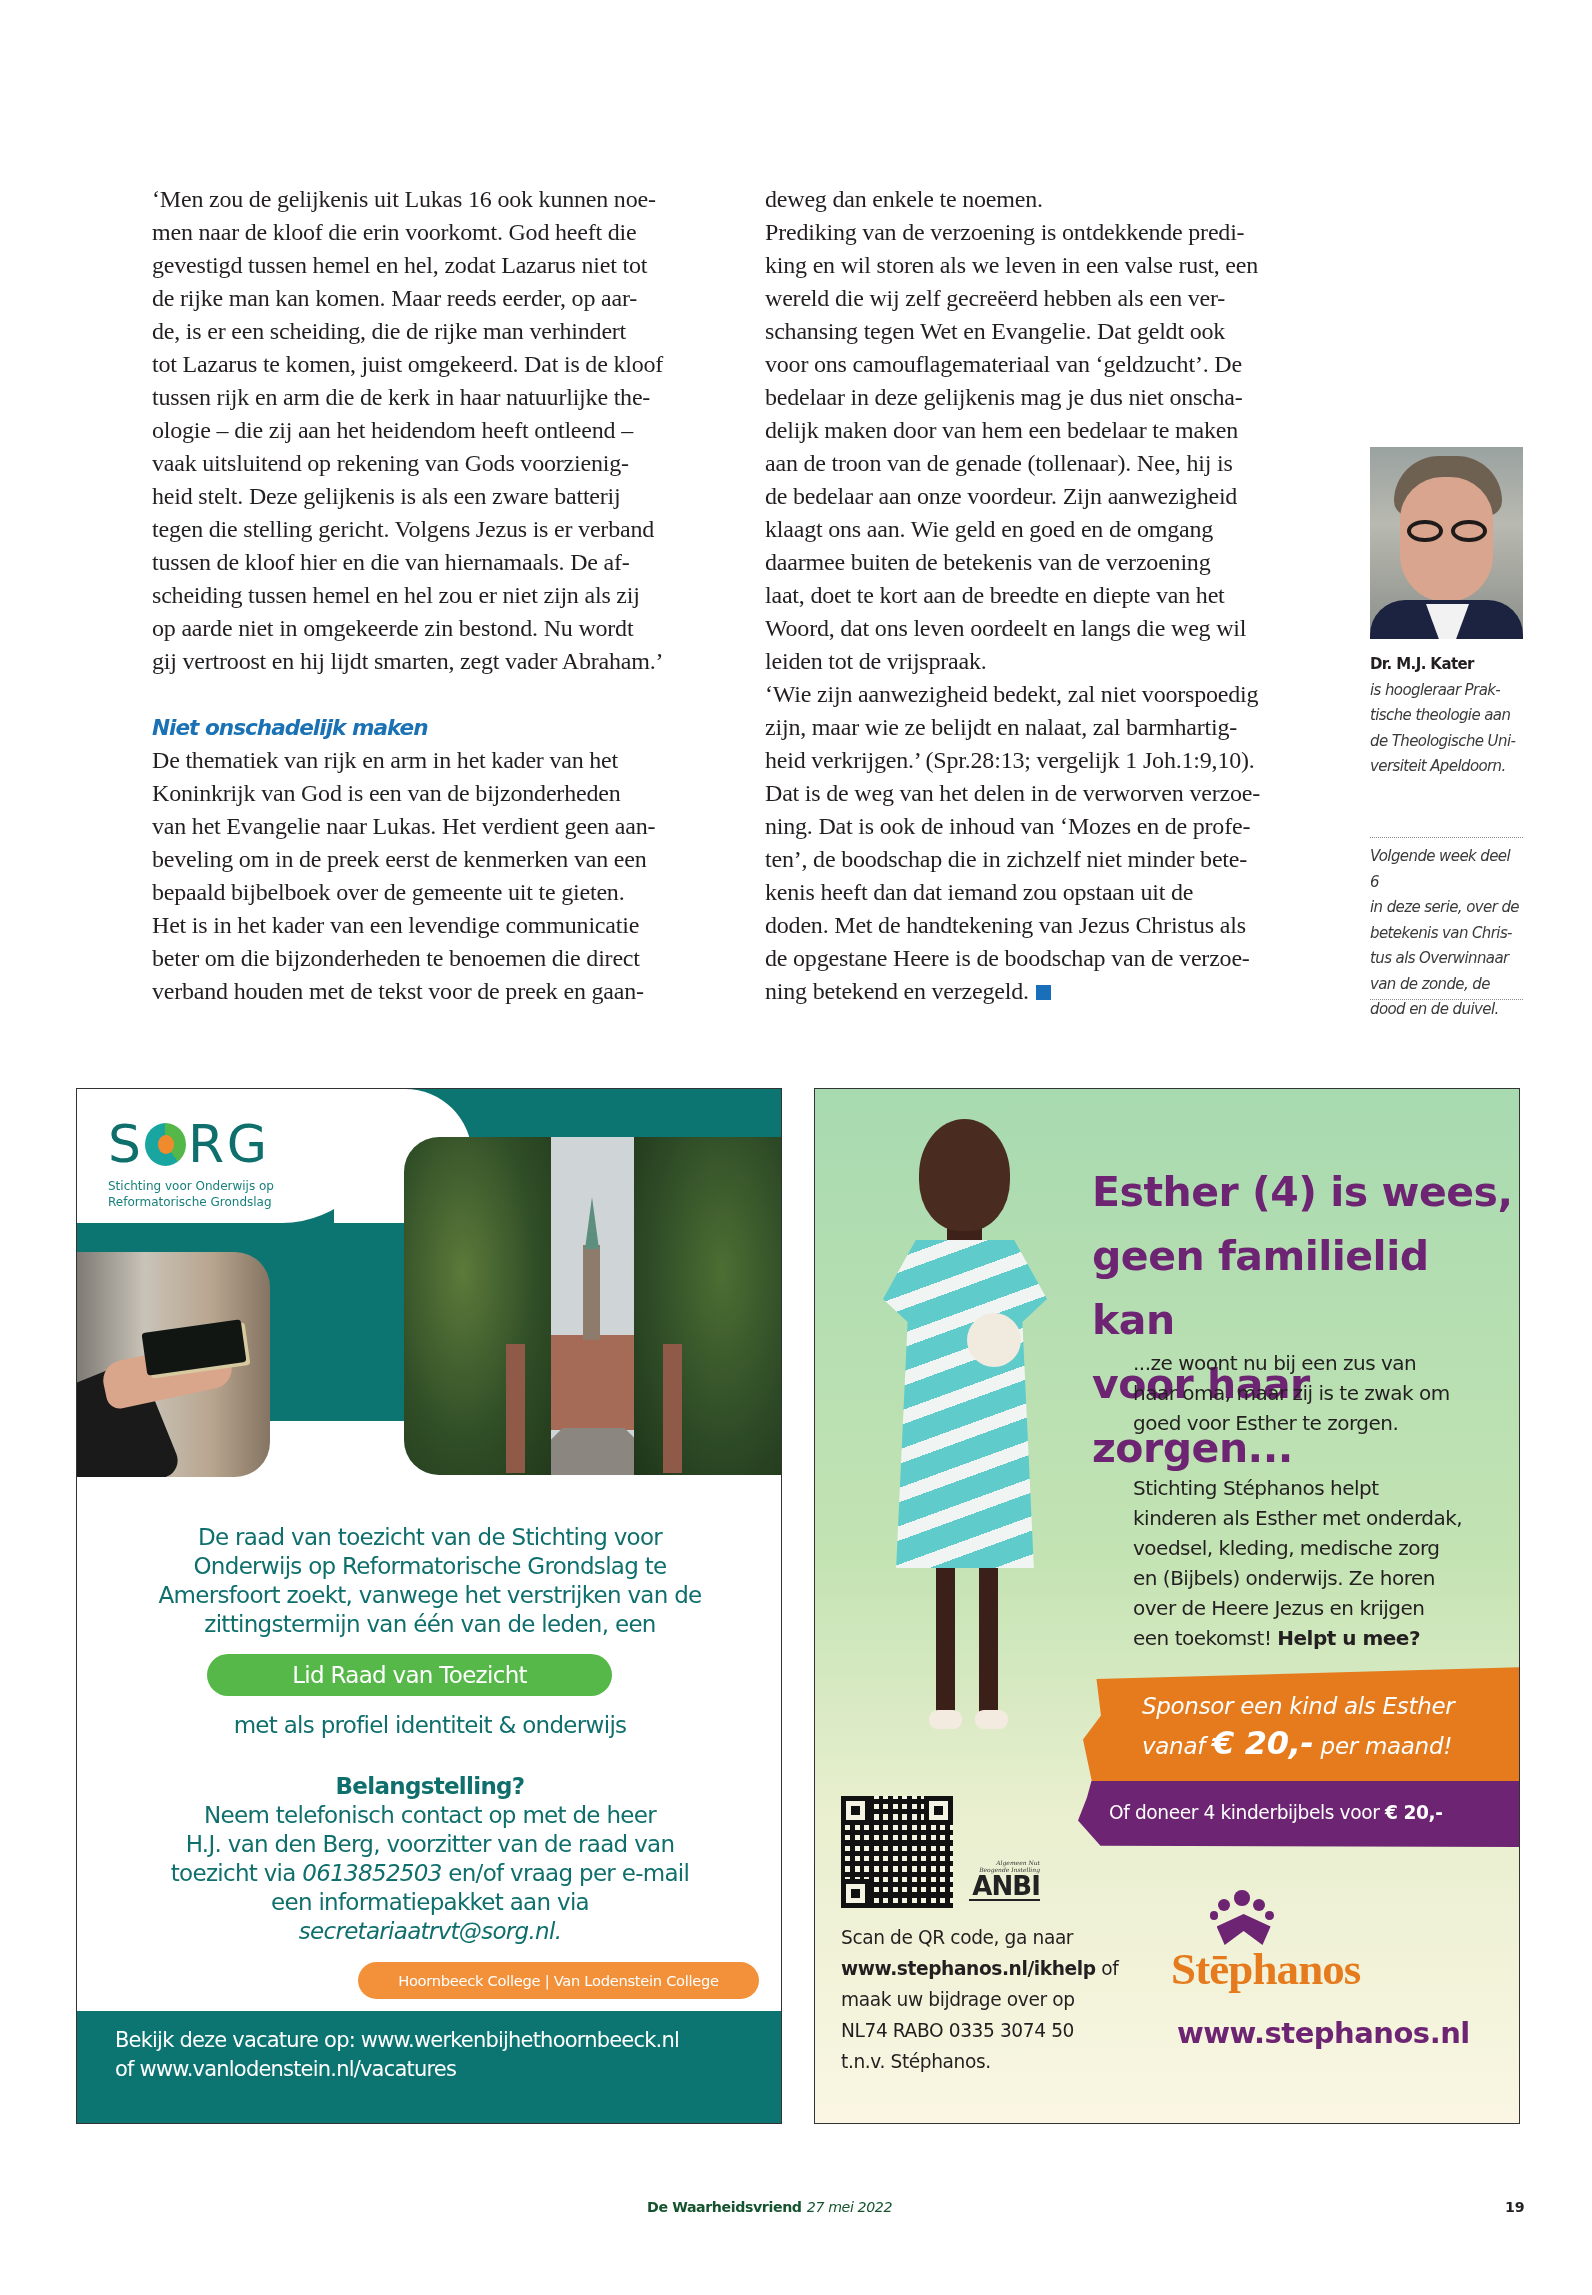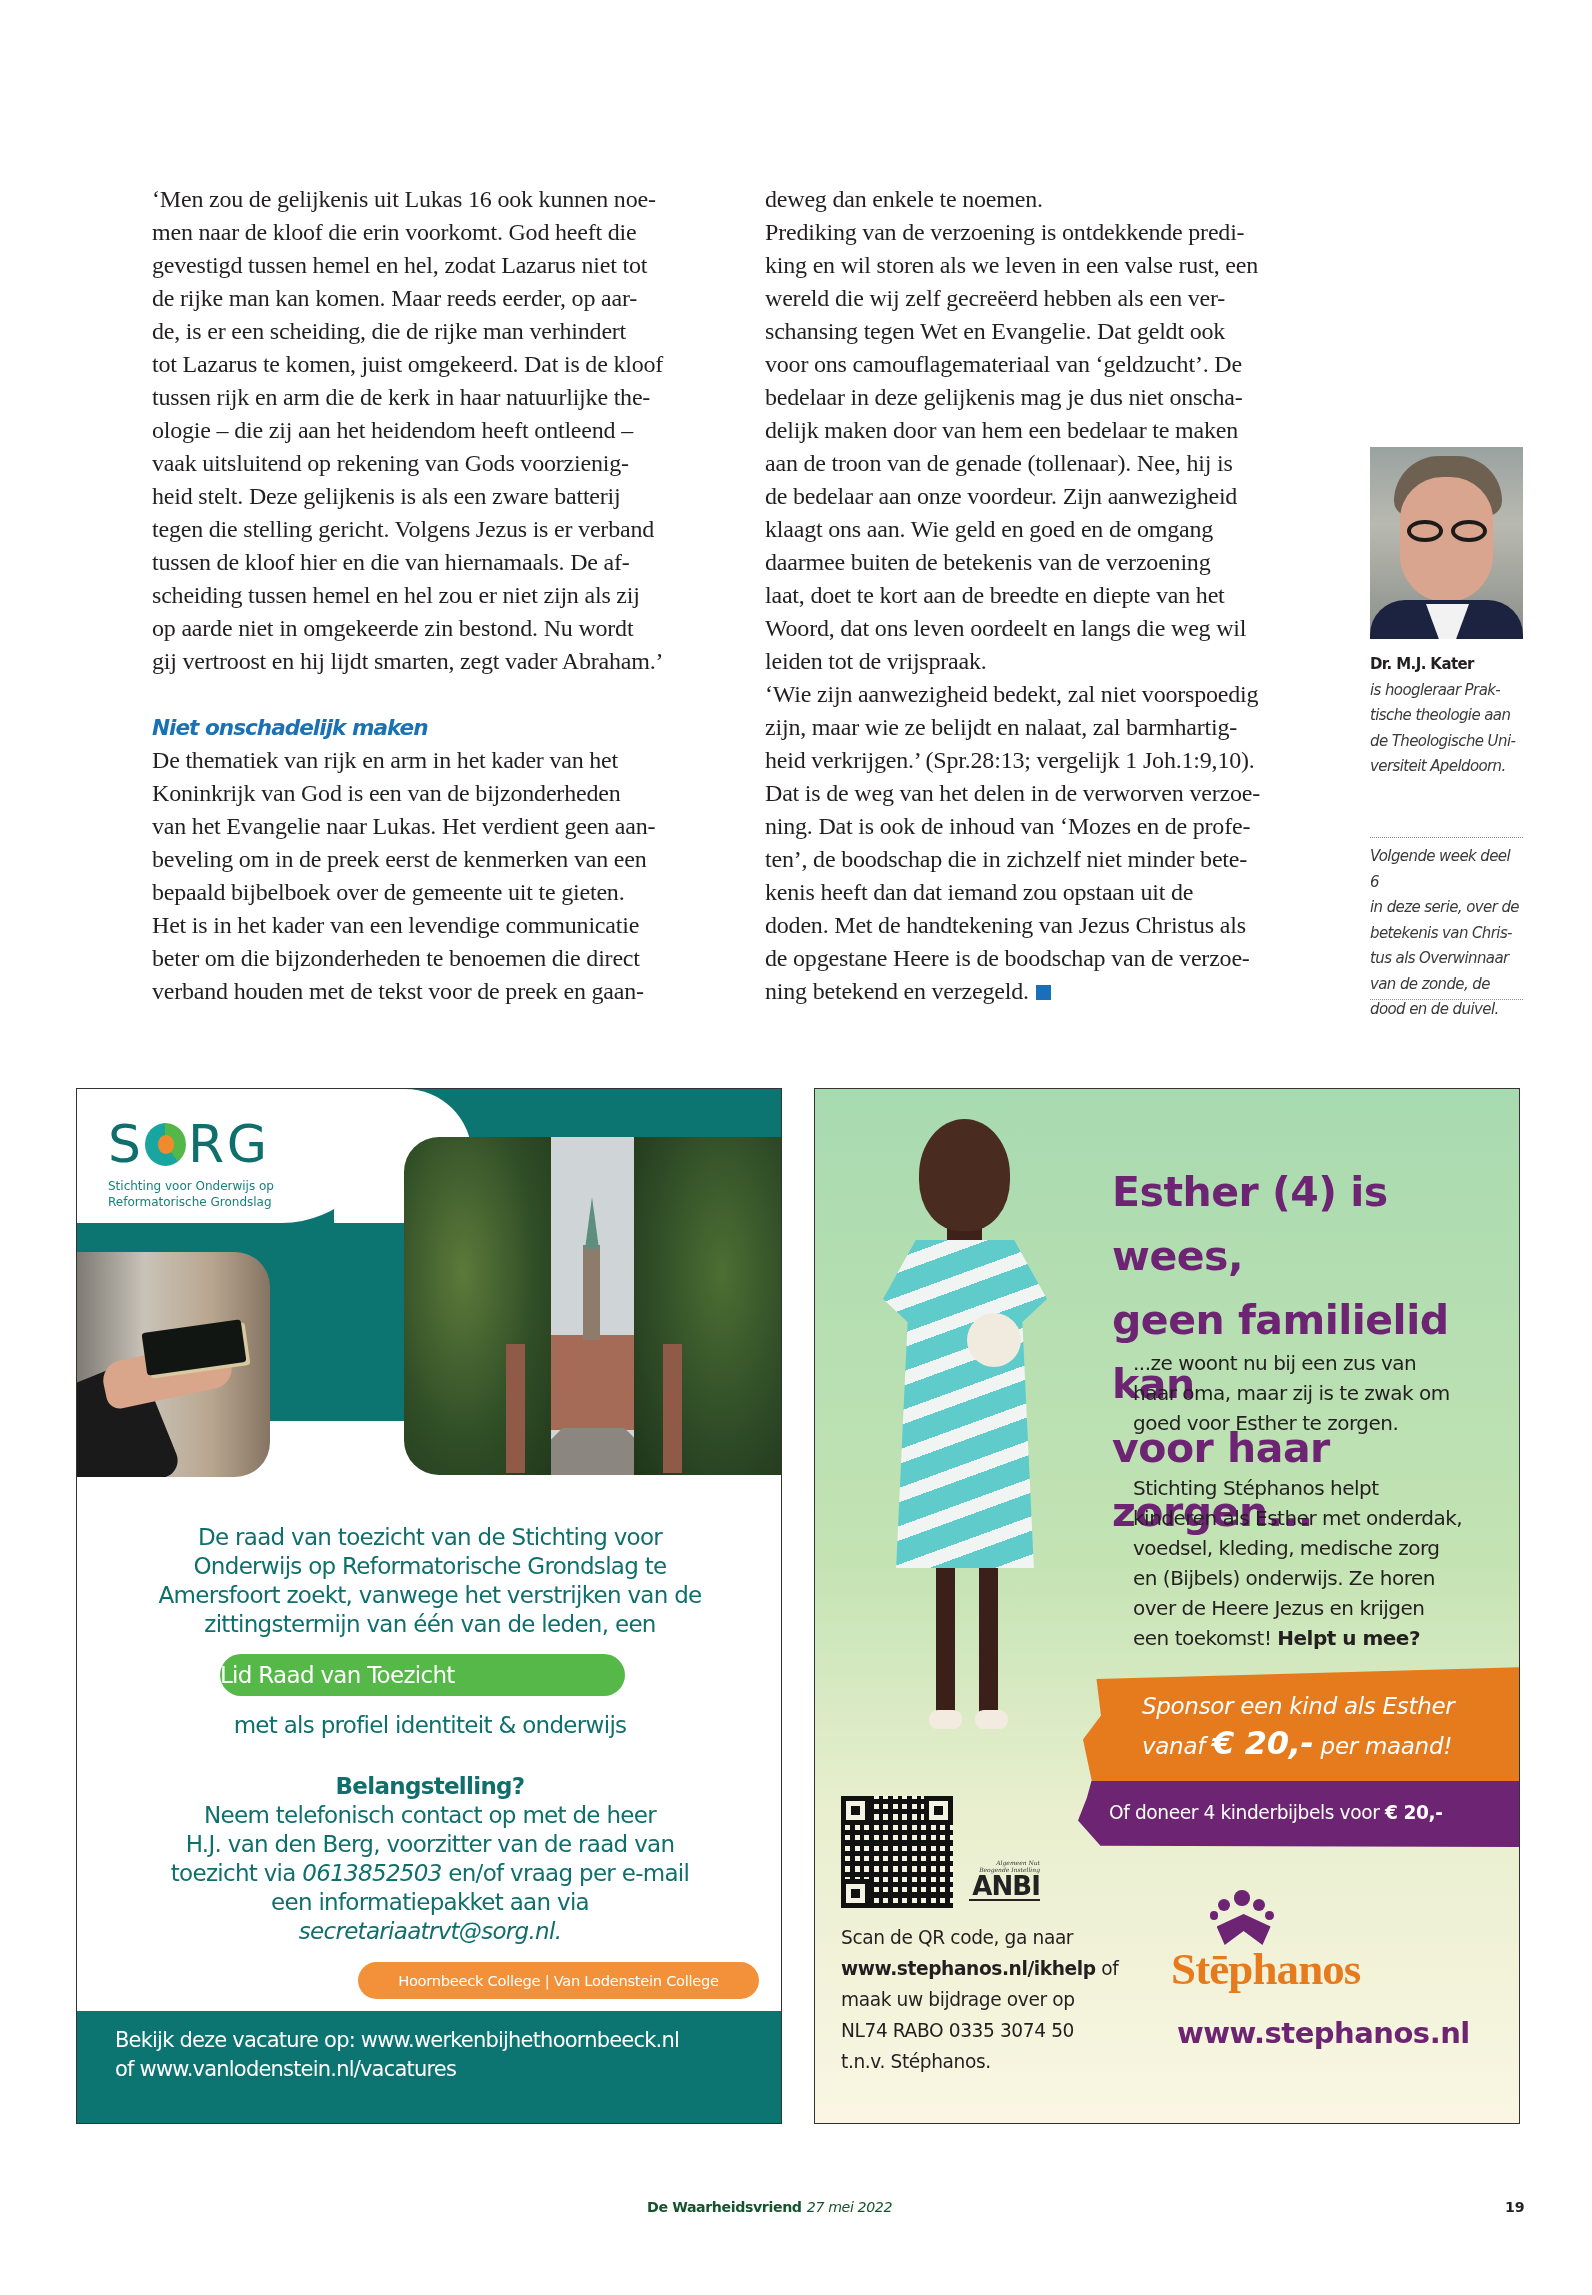--- a/index.html
+++ b/index.html
@@ -49,40 +49,40 @@
   .sorg-photo-right .trees-l { position:absolute; left:0; top:0; width:147px; height:338px; background: radial-gradient(ellipse at 40% 40%, #5c7a3a 0%, #2f4d26 60%, #223a1c 100%); }
   .sorg-photo-right .trees-r { position:absolute; right:0; top:0; width:147px; height:338px; background: radial-gradient(ellipse at 60% 40%, #4d6e33 0%, #2d4a26 60%, #1f3519 100%); }
   .sorg-photo-right .building { position:absolute; left:129px; top:198px; width:121px; height:95px; background:#a56b57; }
   .sorg-photo-right .tower { position:absolute; left:179px; top:108px; width:17.3px; height:95px; background:#8d7b6b; }
   .sorg-photo-right .spire { position:absolute; left:181px; top:60px; width:14px; height:52px; background:#5e8e7e; clip-path: polygon(50% 0,100% 100%,0 100%); }
   .sorg-photo-right .pillar { position:absolute; top:207px; width:19px; height:129px; background:#8f5a47; }
   .sorg-photo-right .path { position:absolute; left:112px; bottom:0; width:155px; height:47px; background:#8c8680; clip-path: polygon(30% 0,70% 0,100% 100%,0 100%); }
 
   .sorg-text { position:absolute; left:0; width:706px; text-align:center; font-family:"DejaVu Sans", sans-serif; color:#0f6f6c; letter-spacing:-0.7px; }
   #sorg-intro { top:434px; font-size:23px; line-height:29px; }
-  #sorg-pill { position:absolute; left:143px; top:565px; width:405px; height:42px; background:#56b848; border-radius:21.6px; color:#fff; text-align:left; font-family:"DejaVu Sans", sans-serif; font-size:23px; line-height:42px; letter-spacing:-0.7px; }
+  #sorg-pill { position:absolute; left:130px; top:565px; width:405px; height:42px; background:#56b848; border-radius:21.6px; color:#fff; text-align:center; font-family:"DejaVu Sans", sans-serif; font-size:23px; line-height:42px; letter-spacing:-0.7px; }
   #sorg-profile { top:621px; font-size:23px; line-height:31px; }
   #sorg-contact { top:683px; font-size:23px; line-height:29px; }
   #sorg-contact .bold { font-weight:bold; }
   #sorg-contact i { font-style: italic; }
   .sorg-bottom { position:absolute; left:0; bottom:0; width:100%; height:112px; background:#0c7572; }
   #sorg-colleges { position:absolute; left:281px; top:873px; width:401px; height:37px; background:#f3913a; border-radius:19px; color:#fff; font-family:"DejaVu Sans", sans-serif; font-size:14.7px; line-height:37px; text-align:center; letter-spacing:-0.3px; }
   #sorg-links { position:absolute; left:38px; top:937px; color:#fff; font-family:"DejaVu Sans", sans-serif; font-size:21px; line-height:29px; letter-spacing:-0.8px; }
 
   
   #steph-ad { position:absolute; left:814px; top:1088px; width:706px; height:1036px; border:1.7px solid #333; background: linear-gradient(180deg,#a8dab0 0%,#c3e3b3 45%,#e9efcf 70%,#faf6e3 100%); overflow:hidden; }
   .girl { position:absolute; left:35px; top:0; width:224px; height:664px; }
   .girl .head { position:absolute; left:69px; top:30px; width:91px; height:112px; border-radius:50% 50% 45% 45%; background:#4a2b20; }
   .girl .neck { position:absolute; left:97px; top:129px; width:35px; height:26px; background:#3e2219; }
   .girl .dress { position:absolute; left:33px; top:151px; width:164px; height:328px; background: repeating-linear-gradient(160deg,#5fcccb 0 22.4px,#f0f4f2 22.4px 36px); clip-path: polygon(20% 0,80% 0,100% 18%,85% 25%,92% 100%,8% 100%,15% 25%,0 18%); }
   .girl .chick { position:absolute; left:117px; top:224px; width:54px; height:54px; border-radius:50%; background:#f1ebdf; }
   .girl .leg { position:absolute; top:479px; width:19px; height:155px; background:#3b2019; }
   .girl .shoe { position:absolute; top:621px; width:33px; height:19px; border-radius:8.6px; background:#f3ebe0; }
 
-  .steph-headline { position:absolute; left:297px; top:71px; font-family:"DejaVu Sans", sans-serif; font-weight:bold; font-size:41px; line-height:64px; color:#6d2472; letter-spacing:-0.5px; }
+  .steph-headline { position:absolute; left:277px; top:71px; font-family:"DejaVu Sans", sans-serif; font-weight:bold; font-size:41px; line-height:64px; color:#6d2472; letter-spacing:-0.5px; }
   .steph-body { position:absolute; left:318px; font-family:"DejaVu Sans", sans-serif; font-size:20px; line-height:30px; color:#231f20; letter-spacing:-0.5px; }
   #steph-story { top:259px; }
   #steph-mission { top:384px; }
   #steph-mission b { font-weight:bold; }
 
   #steph-orange { position:absolute; left:268px; top:578px; width:449px; height:121px; background:#e57b1c; border-radius:35px 0 0 26px; clip-path: polygon(3% 10%,100% 0,100% 100%,2% 95%,0 60%,4% 40%); }
   #steph-orange .txt { position:absolute; left:59px; top:21px; color:#fff; font-family:"DejaVu Sans", sans-serif; font-size:23px; line-height:37px; letter-spacing:-0.3px;font-style:italic; }
   #steph-orange b { font-weight:bold; font-size:32px; }
   #steph-purple { position:absolute; left:263px; top:692px; width:449px; height:66px; background:#6d2472; clip-path: polygon(3% 0,100% 0,100% 100%,5% 98%,0 60%,2% 25%); }
   #steph-purple .txt { position:absolute; left:31px; top:15.5px; color:#fff; font-family:"DejaVu Sans", sans-serif; font-size:18.6px; line-height:31px; letter-spacing:-0.4px; }

